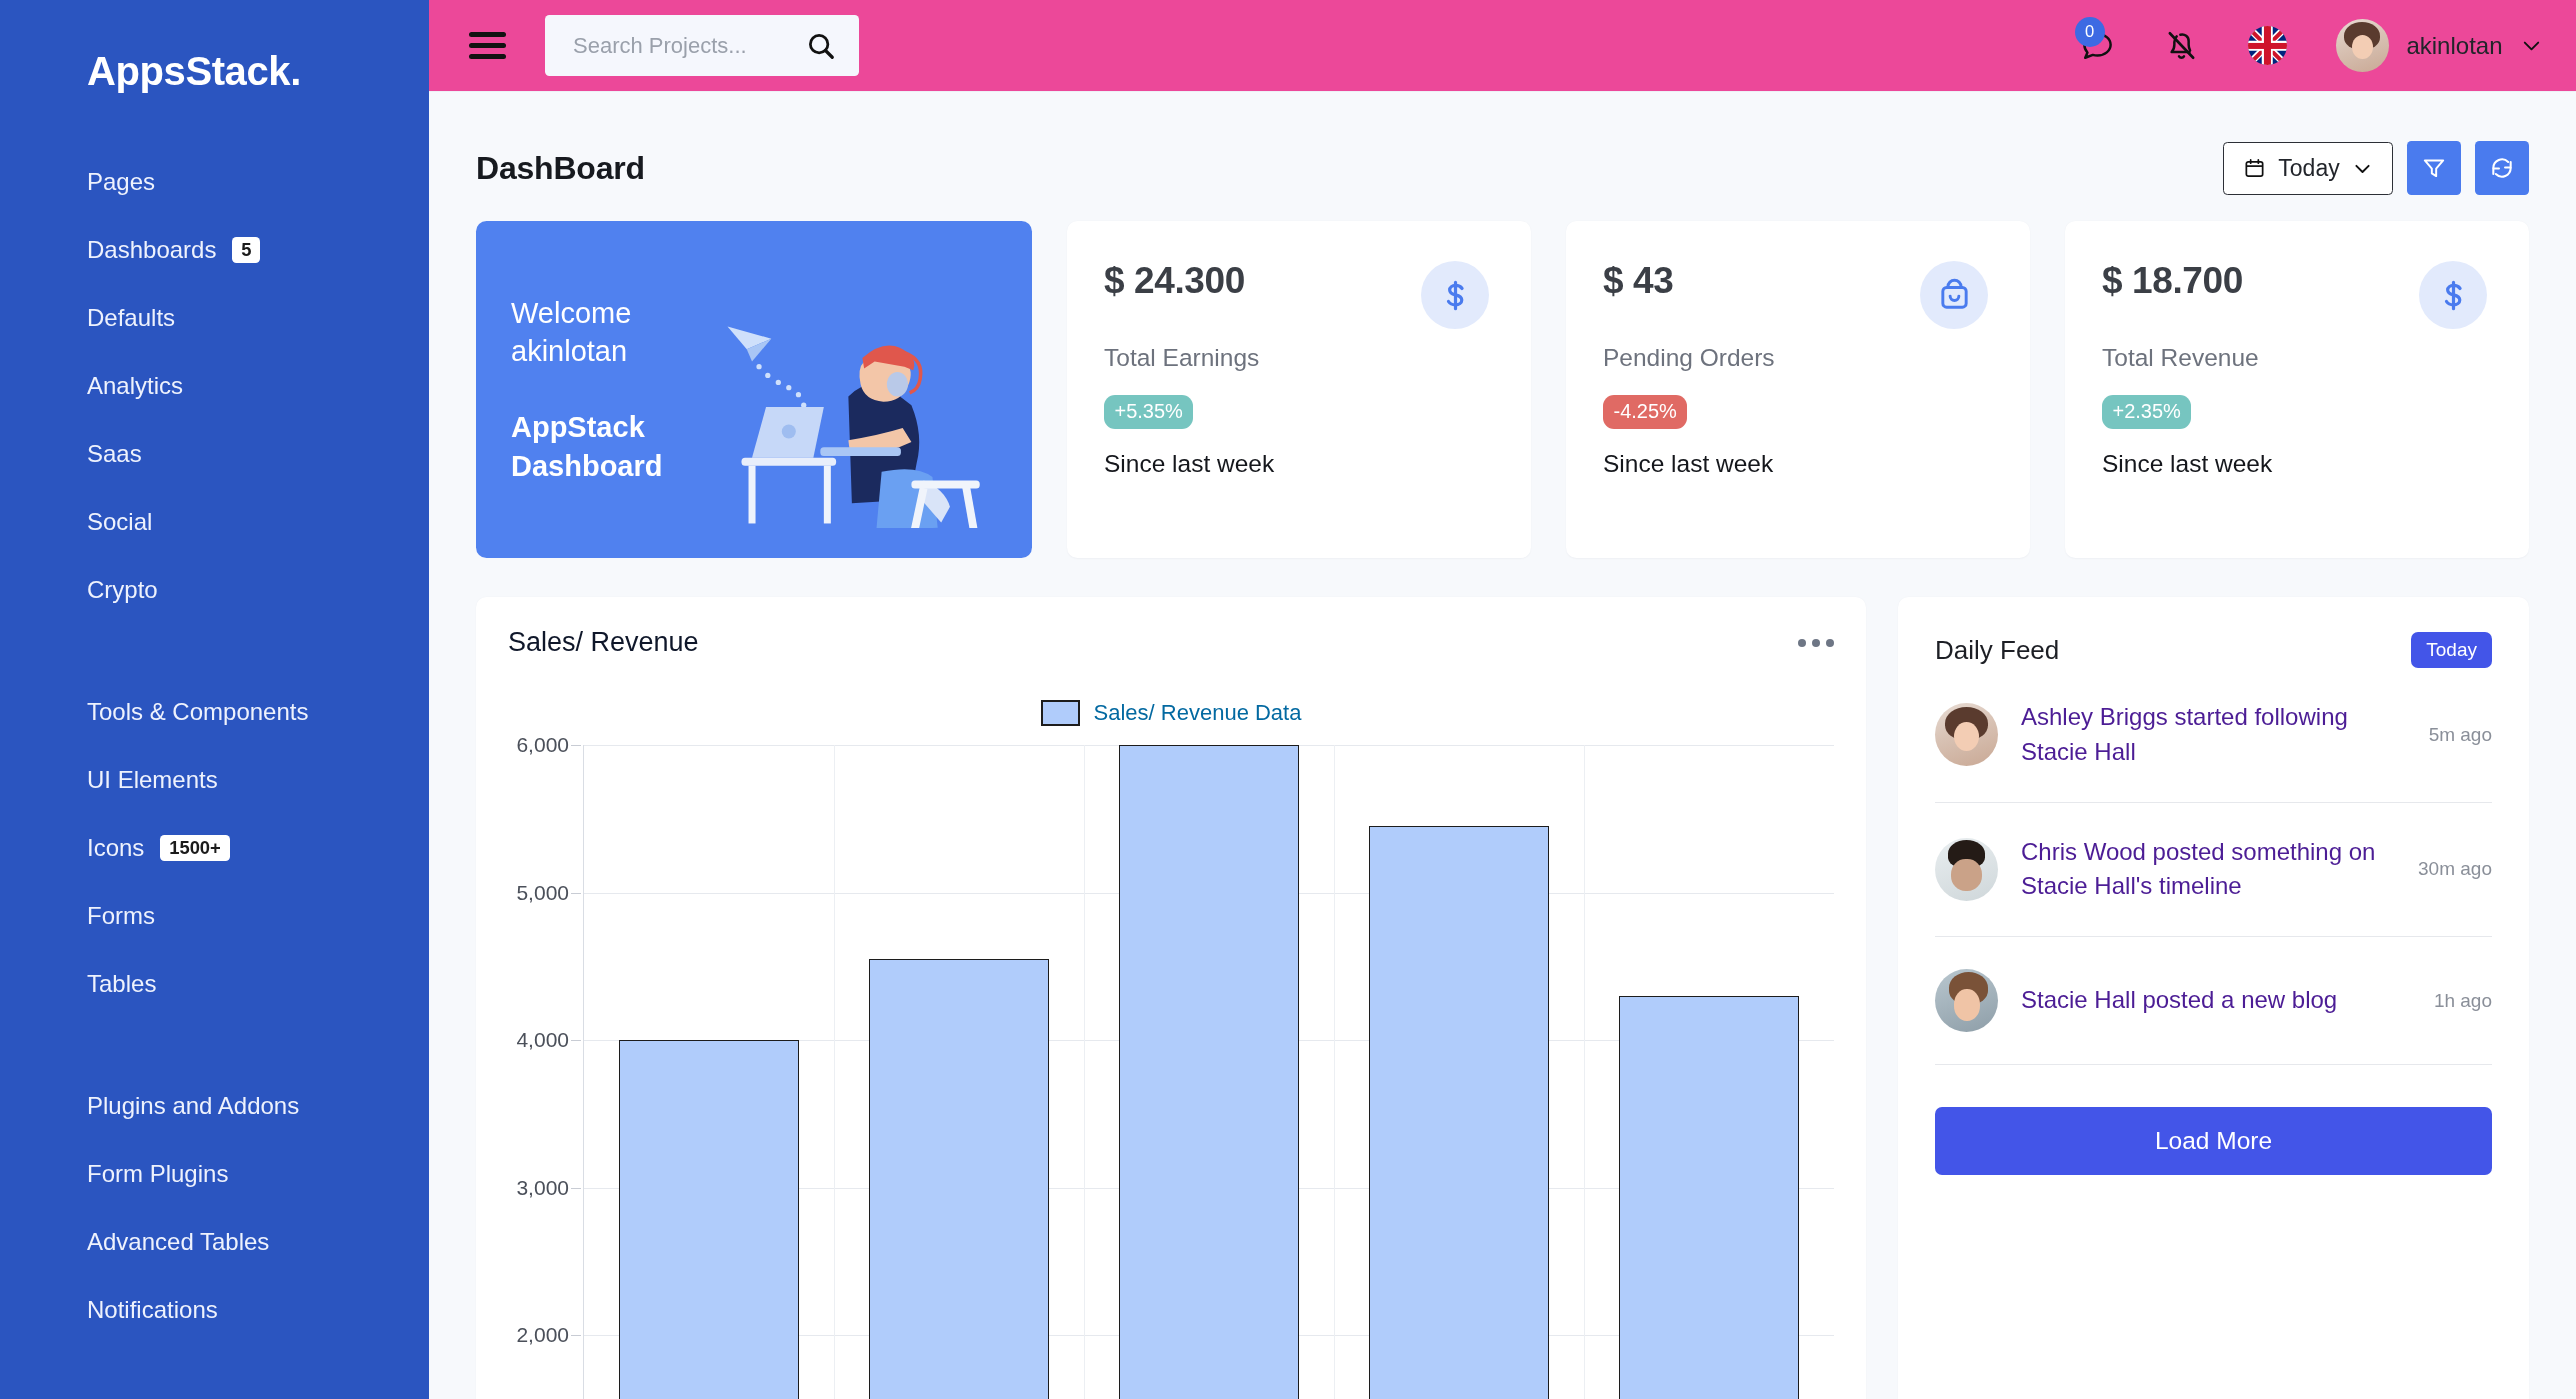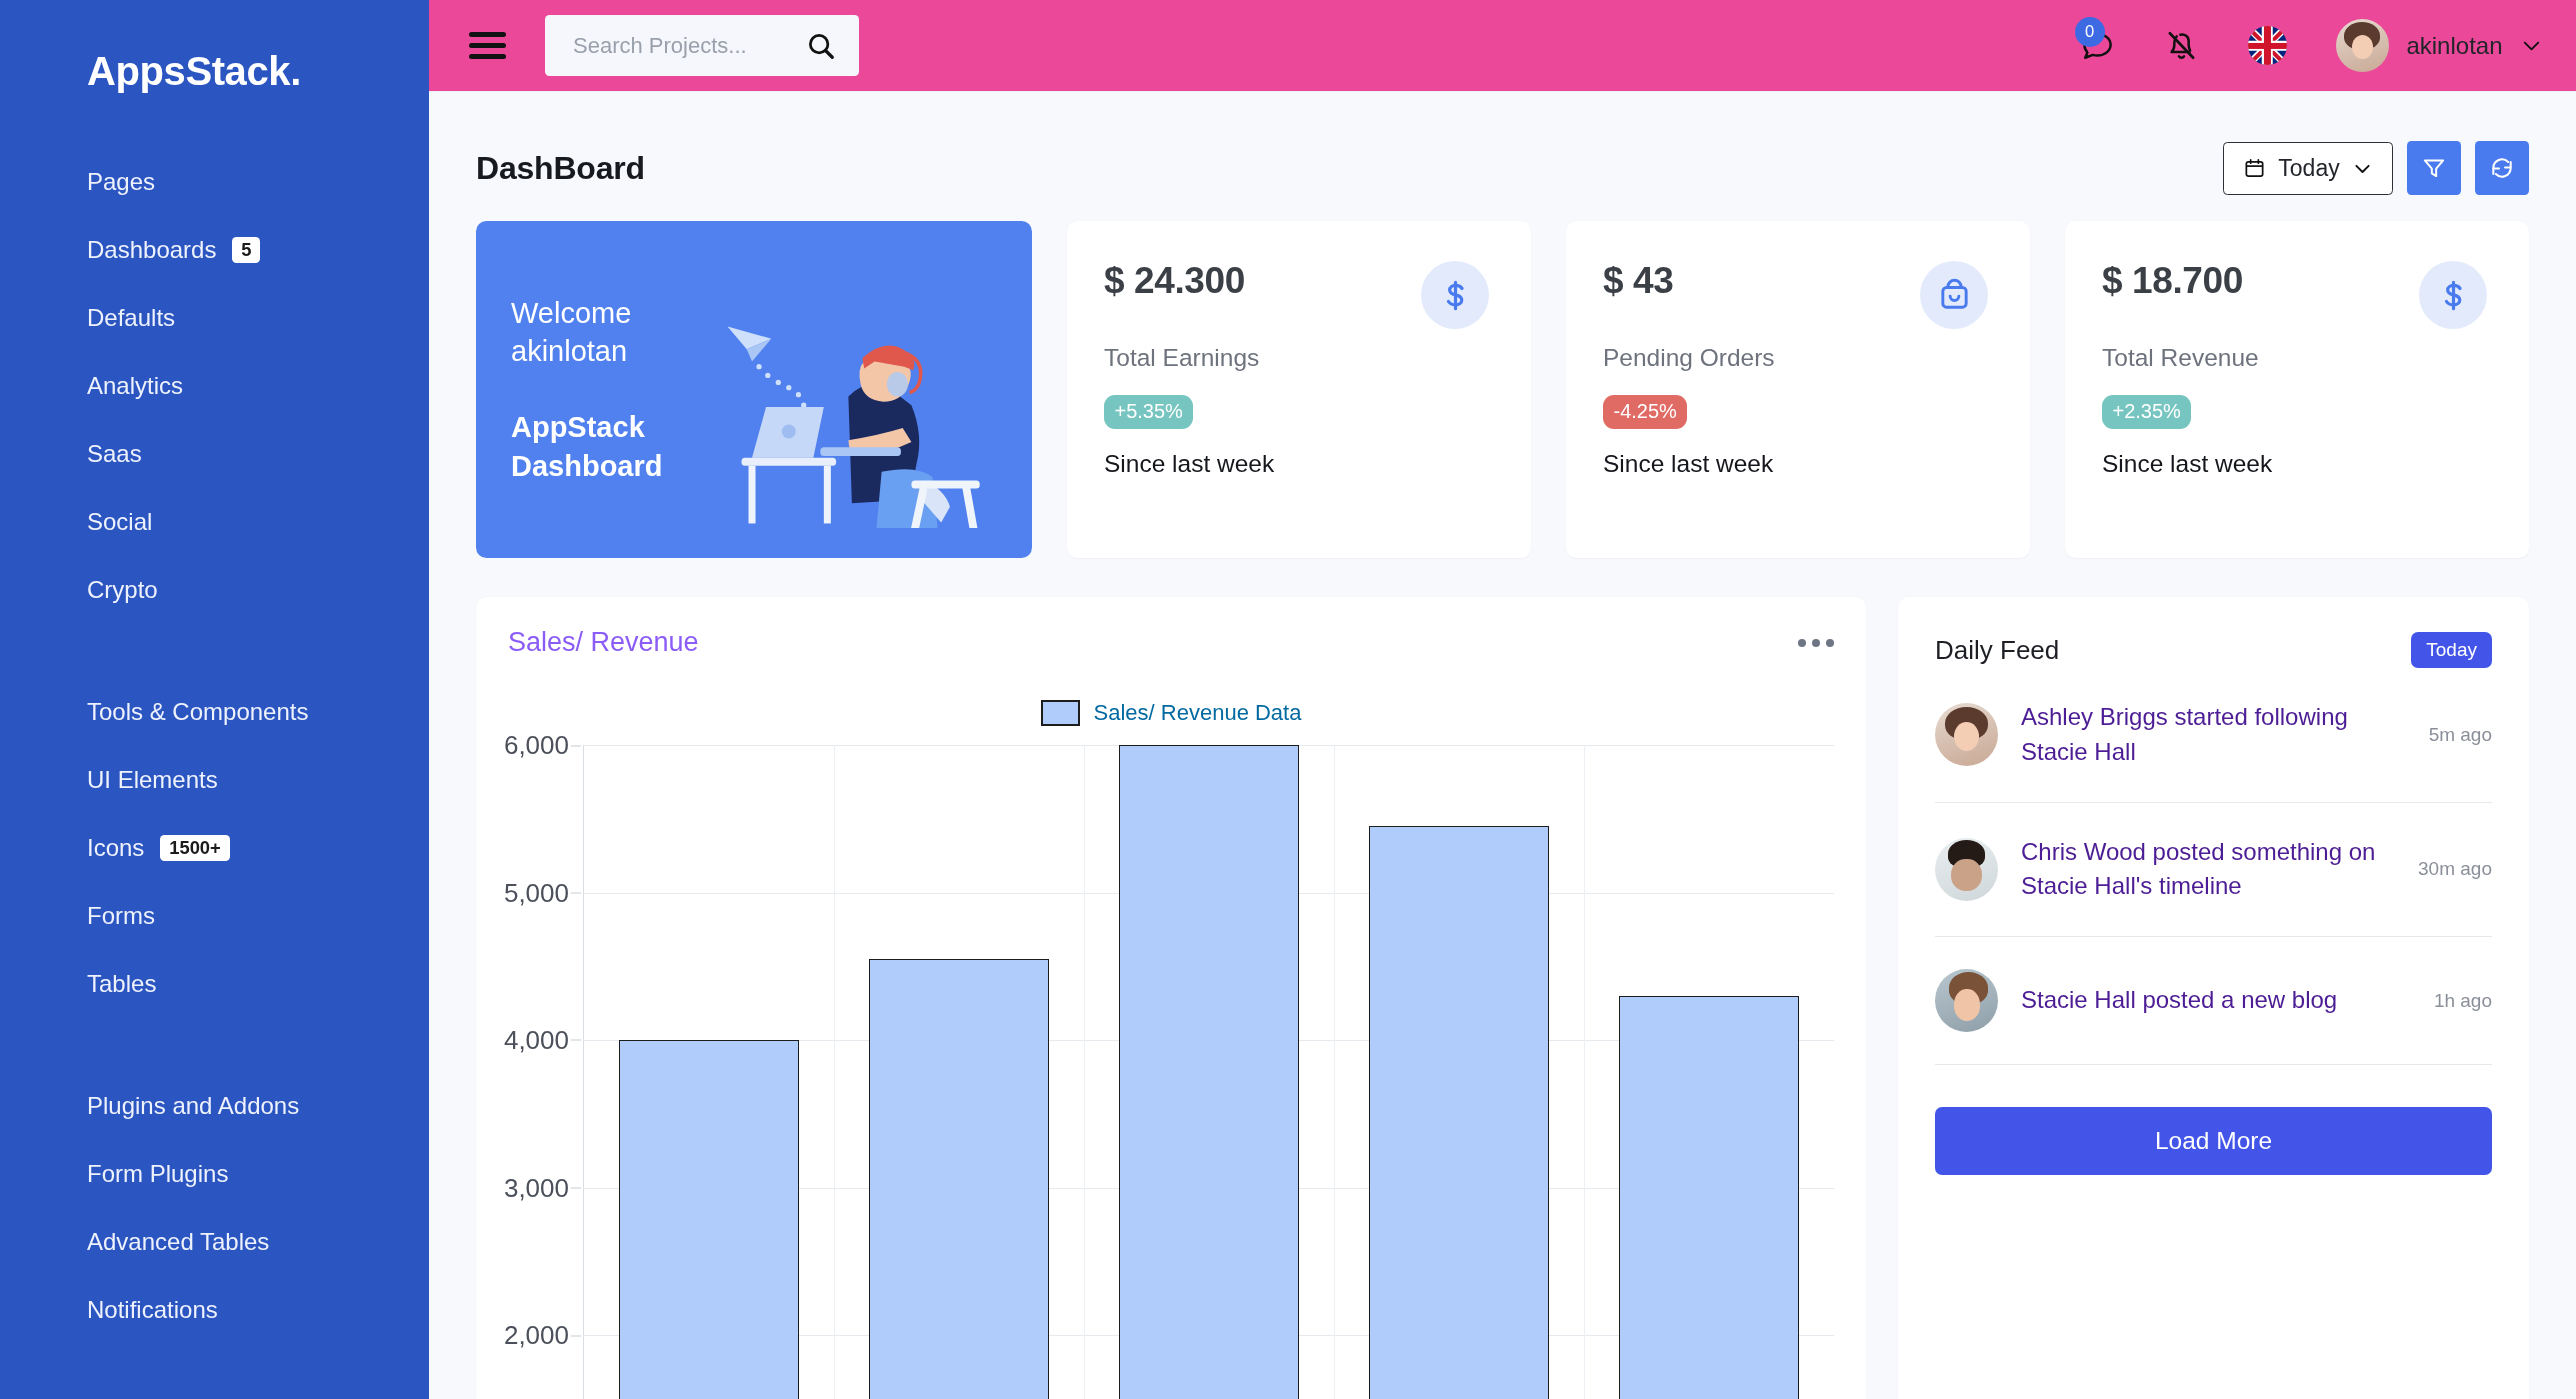--- a/index.html
+++ b/index.html
@@ -158,33 +158,33 @@
   .stat-since { font-size: 24.5px; color: #15171c; margin-top: 21px; }
 
   
   .lower-row { display: flex; gap: 32px; padding: 39px 7px 0 7px; }
   .chart-card {
     flex: 1 1 auto; background: #fff; border-radius: 10.5px;
     padding: 30px 32px 0 32px; height: 1043px;
     box-shadow: 0 0.9px 1.8px rgba(20,30,60,0.04); min-width:0;
   }
   .chart-head { display:flex; align-items:flex-start; }
-  .chart-title { font-size: 27px; color: #8b5cf6; }
+  .chart-title { font-size: 27px; color: #0f172a; }
   .dots { margin-left:auto; display:flex; gap:6.1px; padding-top: 12.3px; cursor:pointer;}
   .dots i { width: 8px; height: 8px; border-radius:50%; background:#6e7685; display:block;}
 
   .legend { display:flex; align-items:center; justify-content:center; gap: 14px; margin-top: 42px; }
   .legend-swatch { width: 39px; height: 26px; background:#b0ccfb; border: 2.6px solid #1d1d1d; }
   .legend-text { font-size: 22px; color: #0369a1; }
 
   .plot { position: relative; margin-top: 19px; height: 885px; display:flex; }
   .y-axis { width: 75px; position: relative; flex: 0 0 75px; }
   .y-axis .ytick {
     position: absolute; right: 14px; transform: translateY(-50%);
-    font-size: 26px; color: #4b505a; white-space: nowrap; text-align: center;
+    font-size: 21px; color: #4b505a; white-space: nowrap; text-align: center;
   }
   .y-axis .ytick::after {
     content:""; position:absolute; right:-12.3px; top:50%; width:10.5px; height:0.9px; background:#c8ccd4;
   }
   .plot-area { position: relative; flex: 1 1 auto; border-left: 0.9px solid #d9dde4; }
   .gridline { position:absolute; left:0; right:0; height:0.9px; background:#e6e9ee; }
   .vgrid { position:absolute; top:0; bottom:0; width:0.9px; background:#eceff3; }
   .bars { position:absolute; left:0; right:0; bottom:0; top:0; display:flex; align-items:flex-end; }
   .barwrap { flex:1 1 0; display:flex; justify-content:center; align-items:flex-end; height:100%; }
   .bar { width: 72%; background:#b0ccfb; border: 1.8px solid #1c1c1c; border-bottom:none; }

